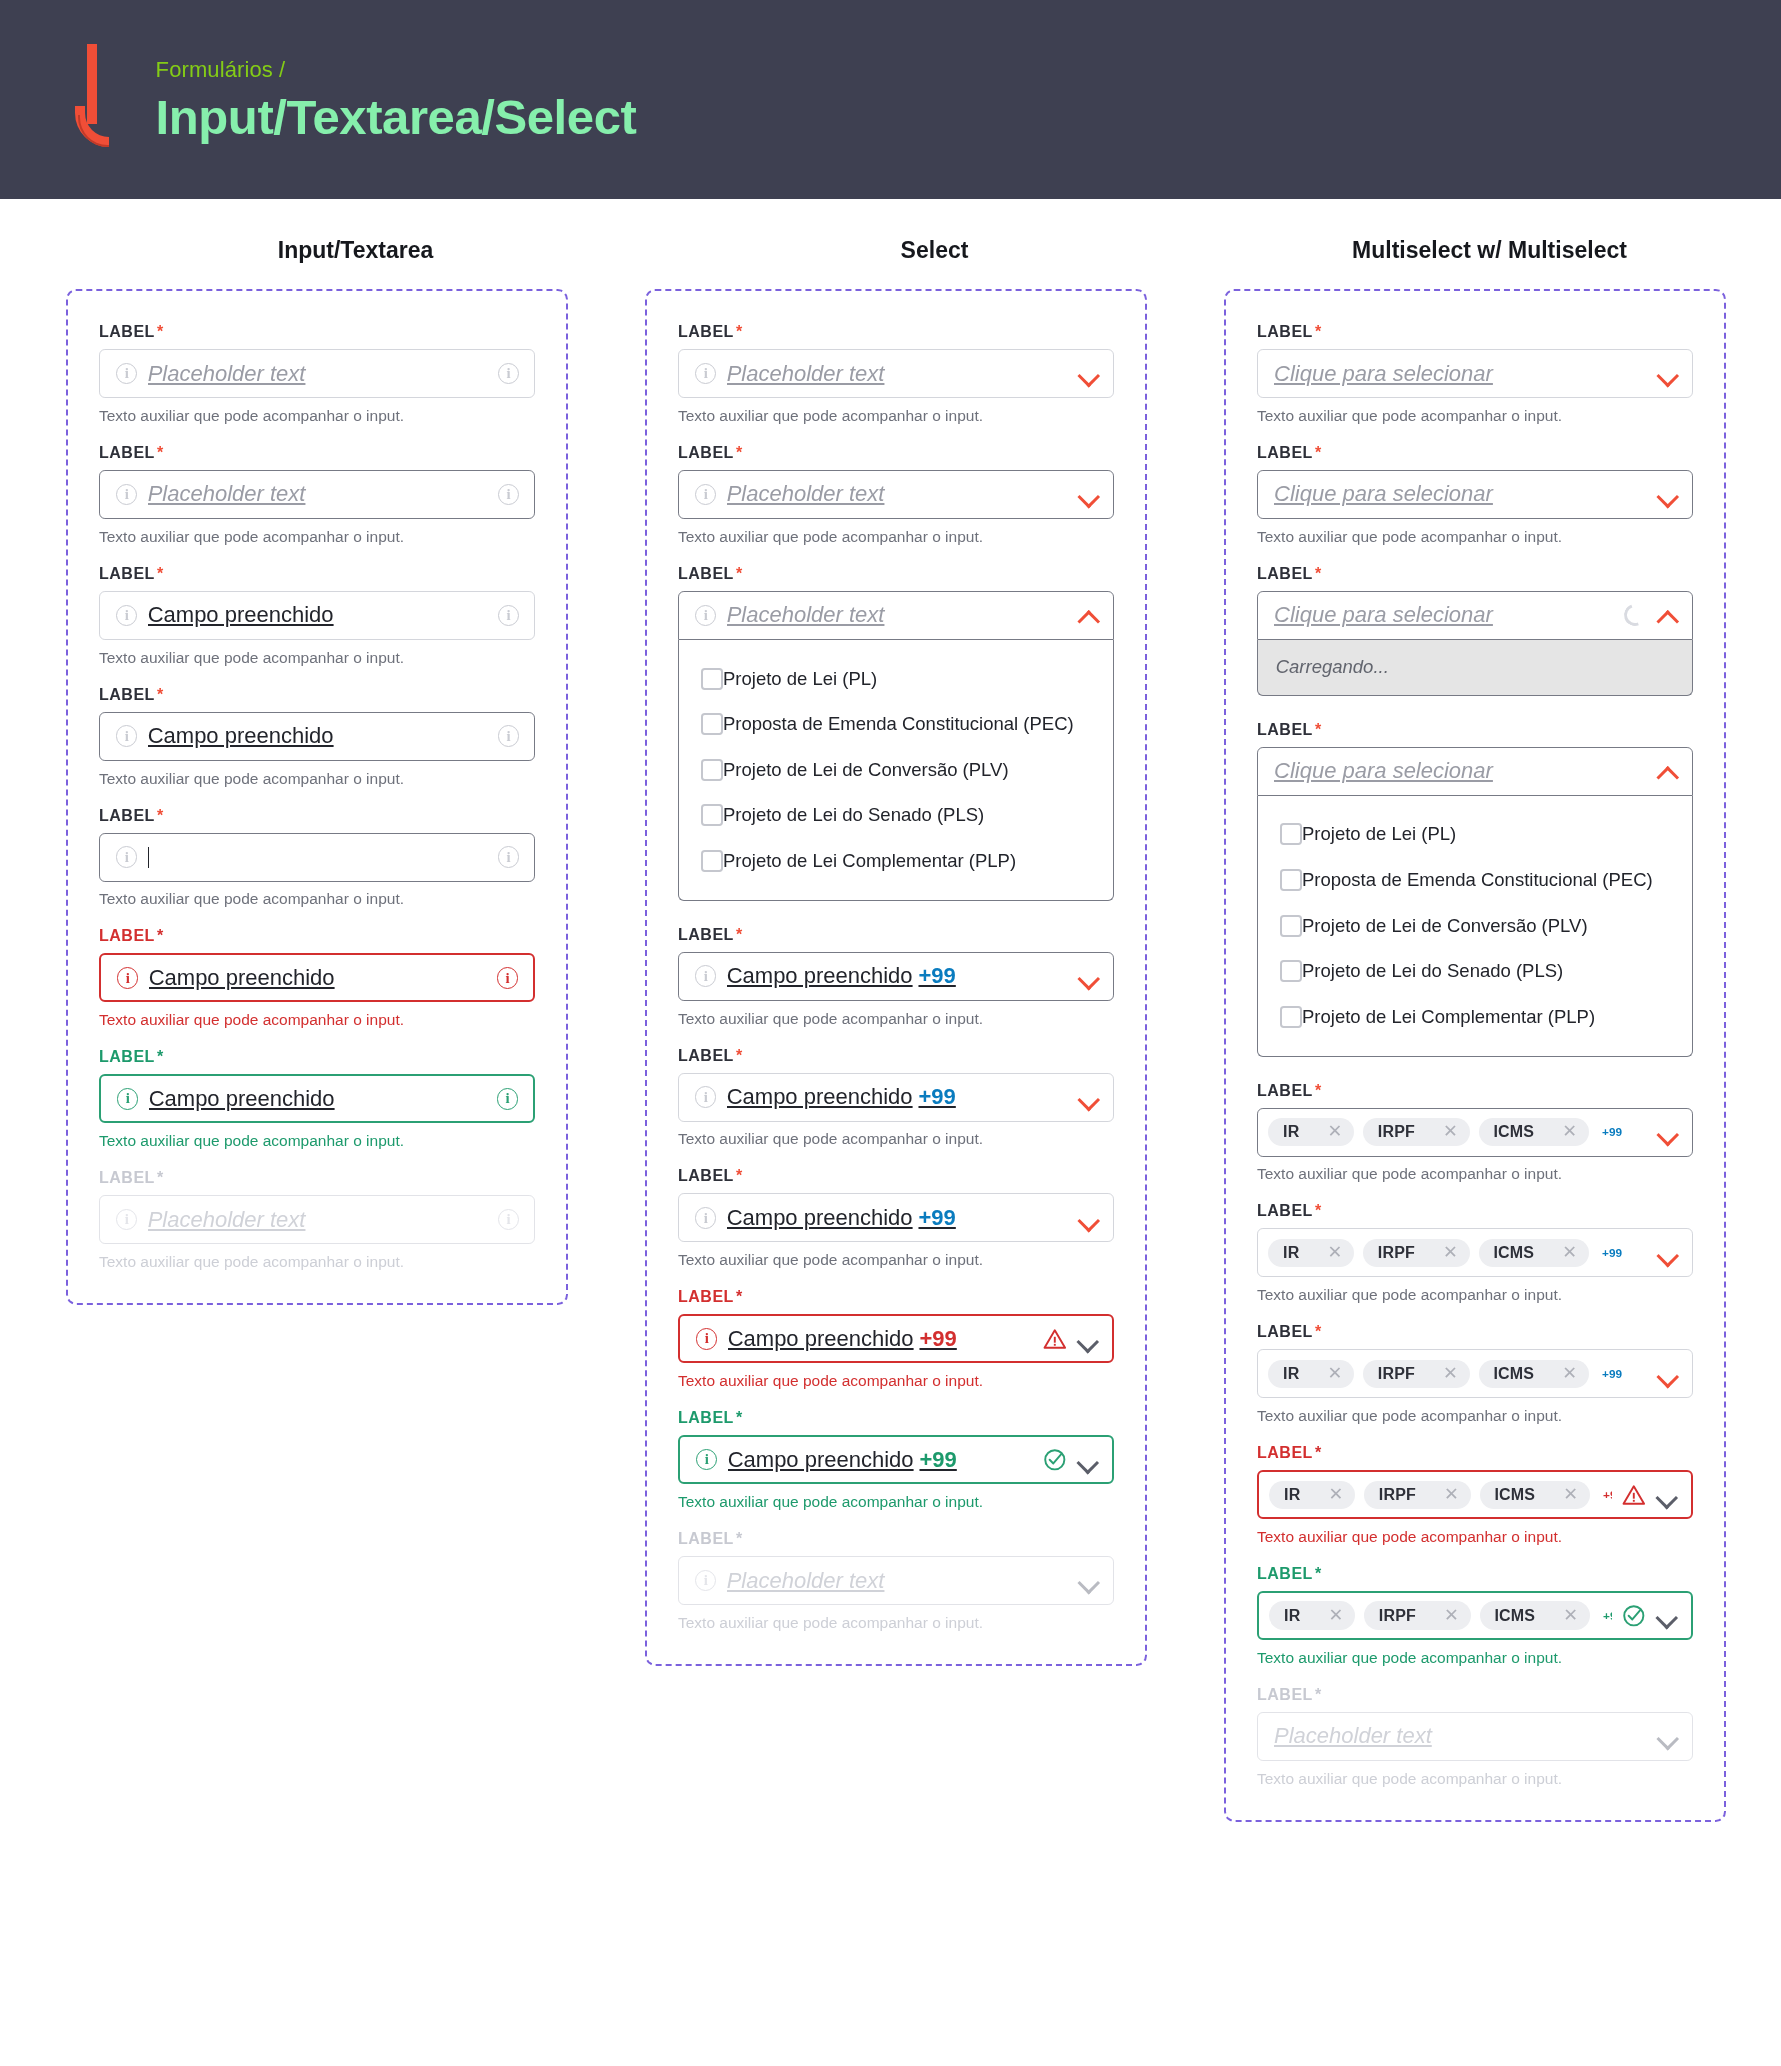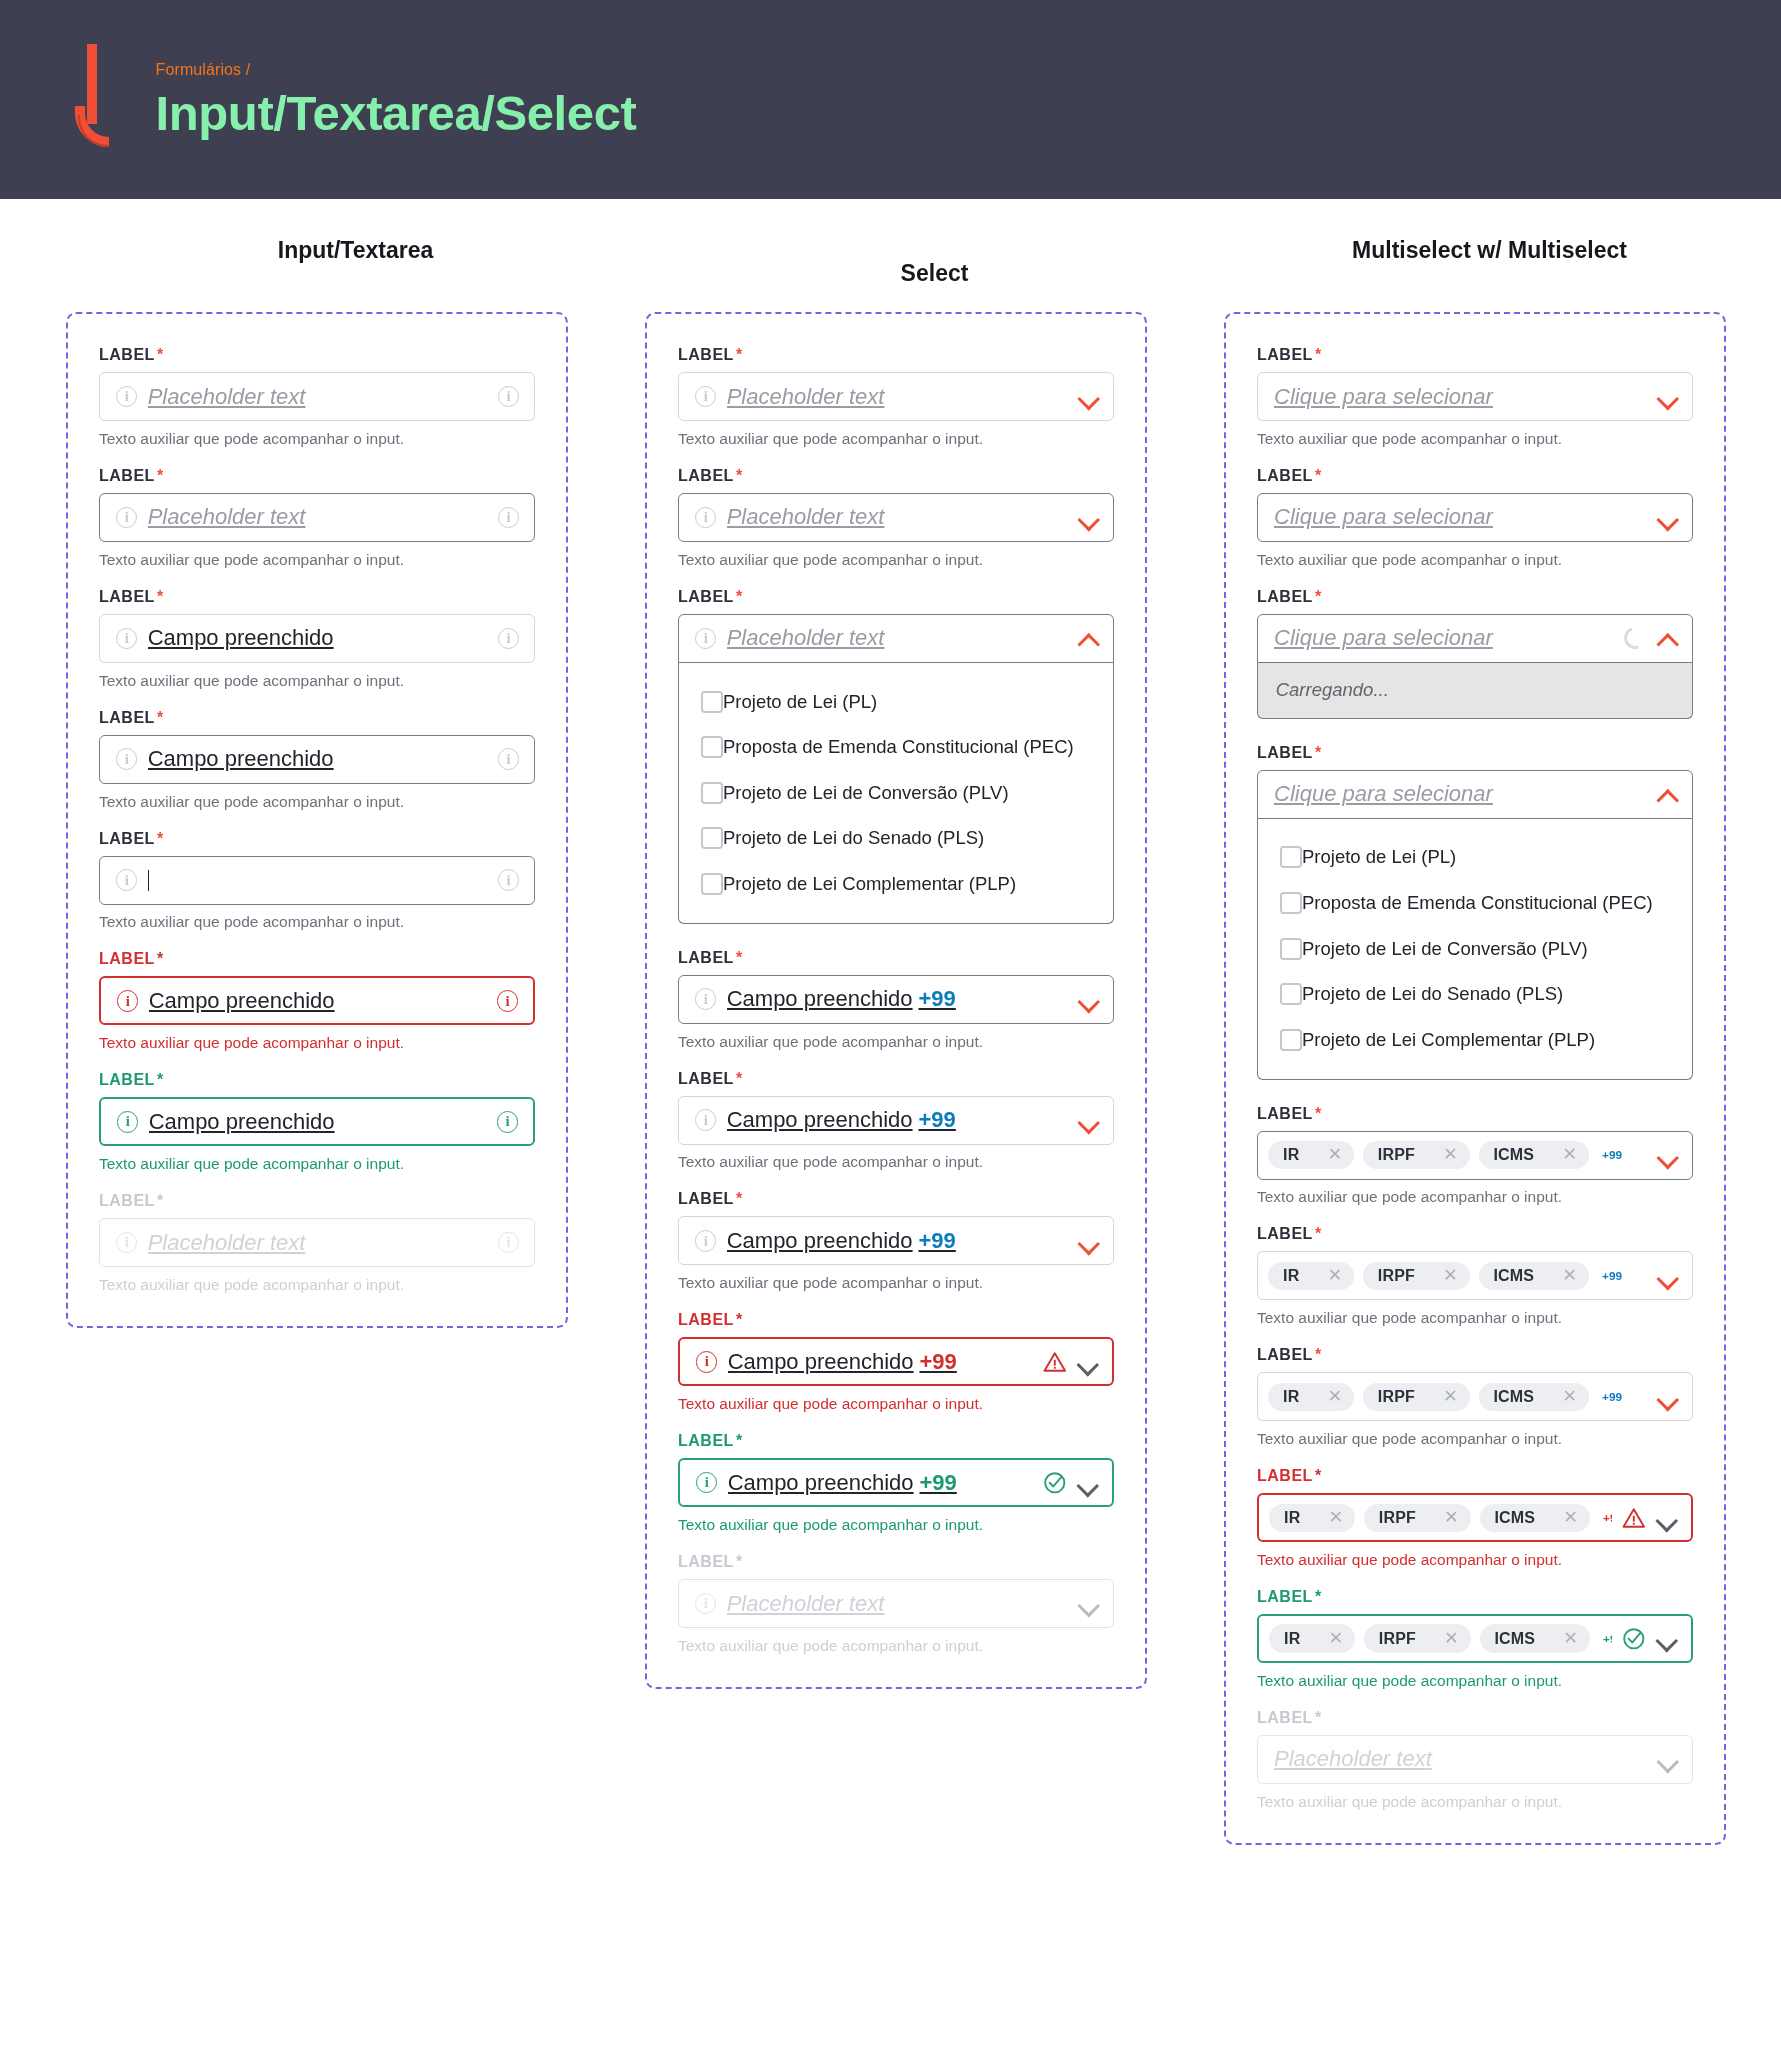--- a/index.html
+++ b/index.html
@@ -45,22 +45,22 @@
     position: absolute;
     left: 7.4px; top: 71px;
     width: 31px; height: 32px;
     border: 2.2px solid #C23A28;
     border-top: none;
     border-right: none;
     border-bottom-left-radius: 29.5px;
   }
   .title-col { display: flex; flex-direction: column; justify-content: center; }
   .breadcrumb {
-    color: #f97316;
-    font-size: 16px;
+    color: #84cc16;
+    font-size: 22px;
     margin-bottom: 10.3px;
     letter-spacing: 0.1px;
   }
   .page-title {
     color: #86efac;
     font-size: 49px;
     font-weight: 700;
     letter-spacing: -0.4px;
     line-height: 1;
   }
@@ -74,21 +74,21 @@
     display: flex;
     padding: 38px 0 0 0;
   }
   .col-head {
     font-size: 23px;
     font-weight: 700;
     color: #16181D;
     text-align: center;
   }
   .col-head.c1 { width: 579px; margin-left: 66px; }
-  .col-head.c2 { width: 579px; margin-left: 0px; margin-top: 23px; }
+  .col-head.c2 { width: 579px; margin-left: 0px; }
   .col-head.c3 { width: 531px; margin-left: 0px; }
 
   .cols {
     display: flex;
     align-items: flex-start;
     padding-left: 66px;
     margin-top: 25px;
   }
   .panel {
     border: 2.2px dashed #7B61DD;

